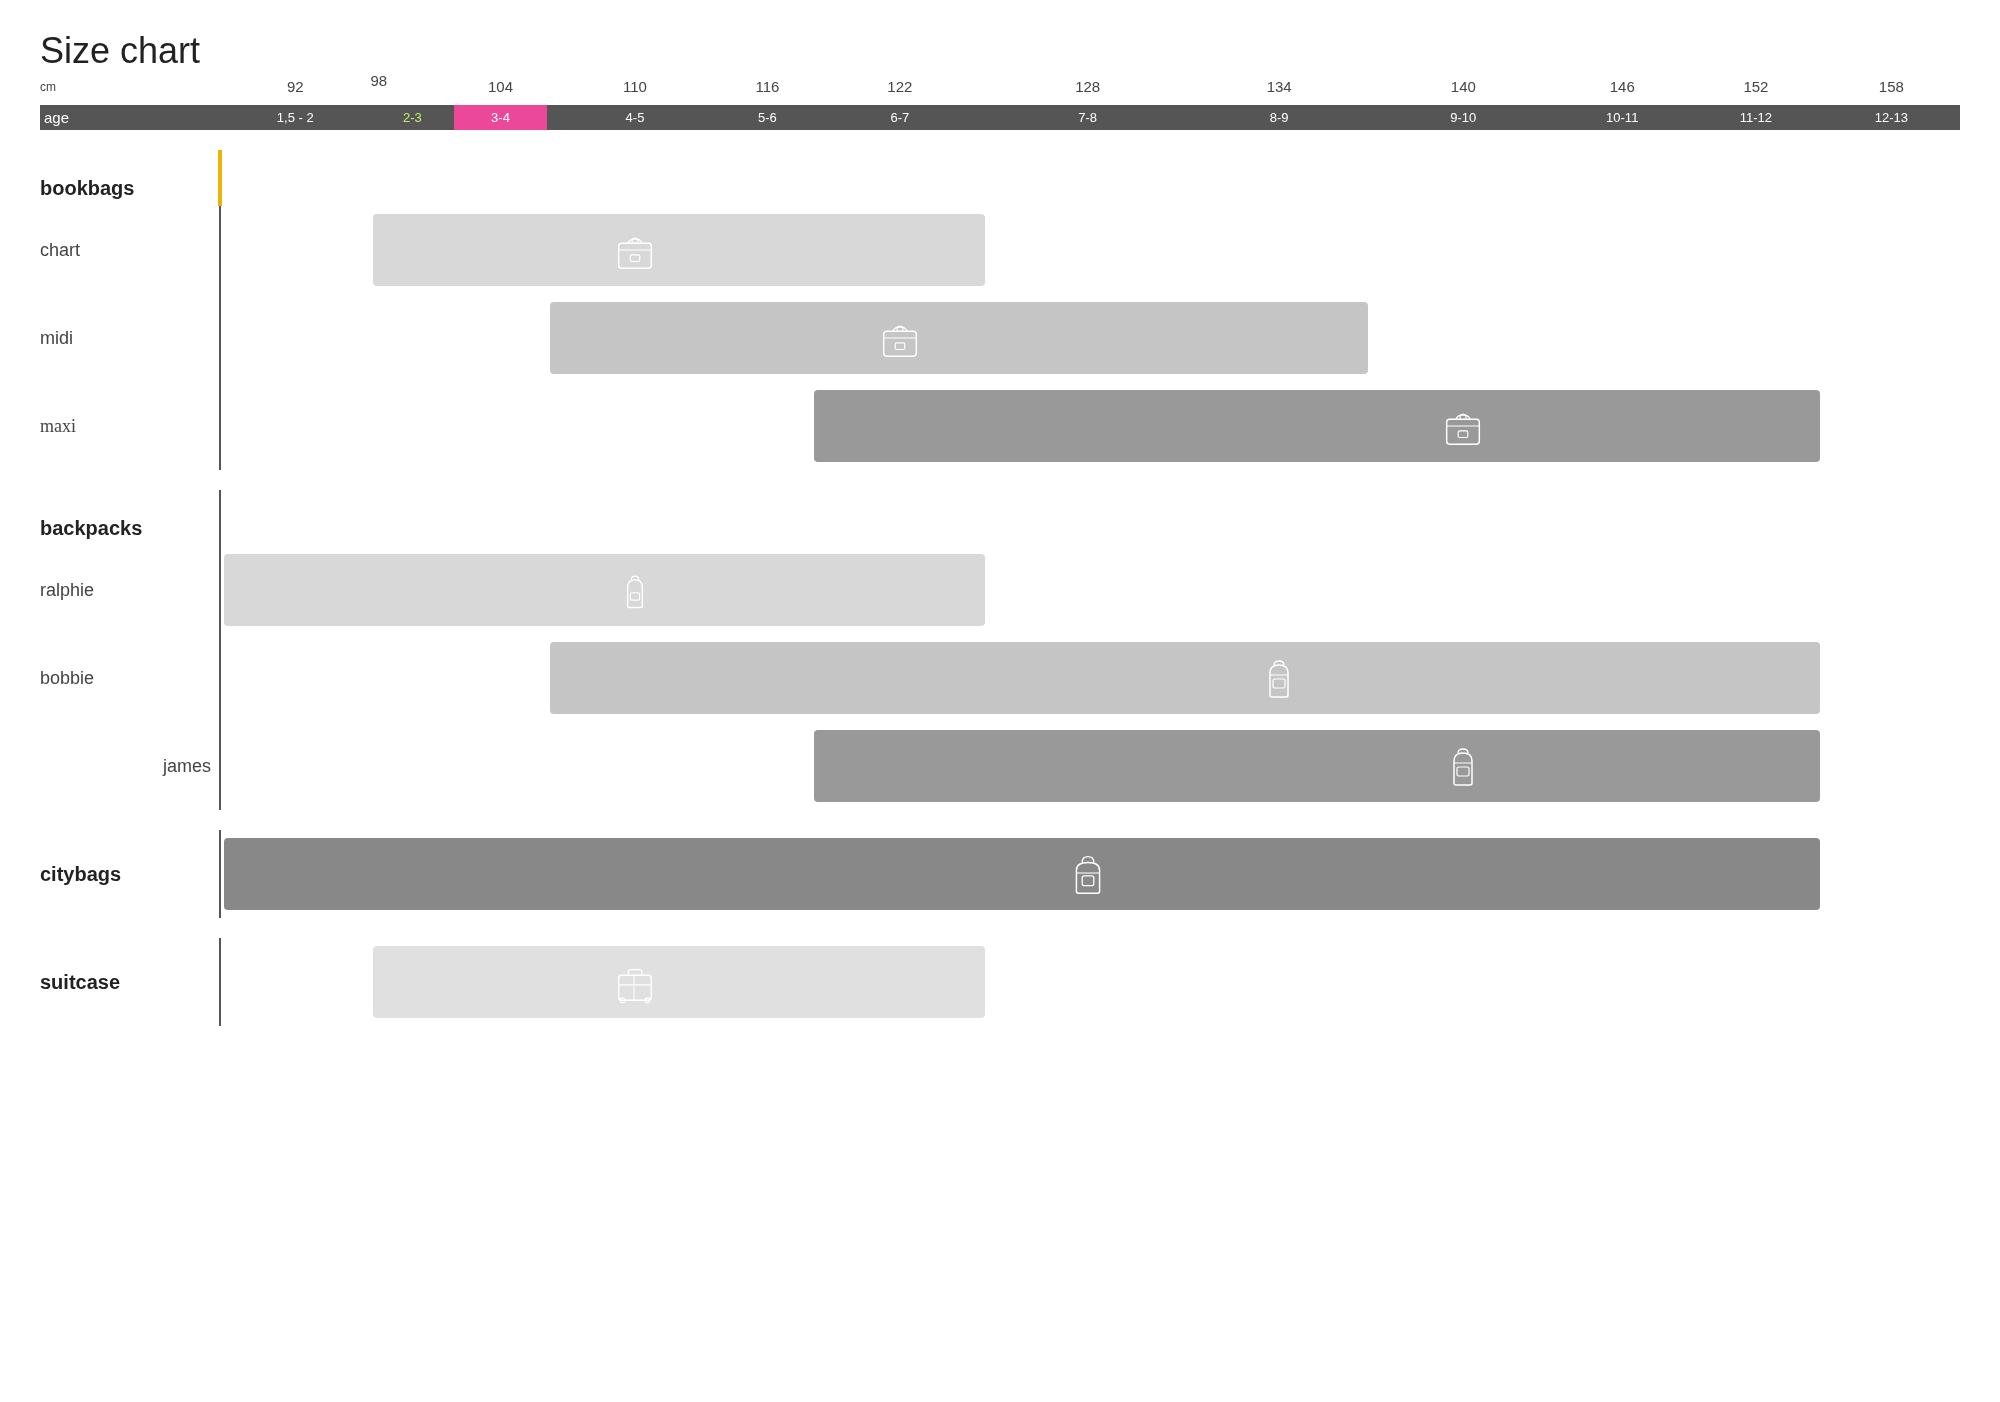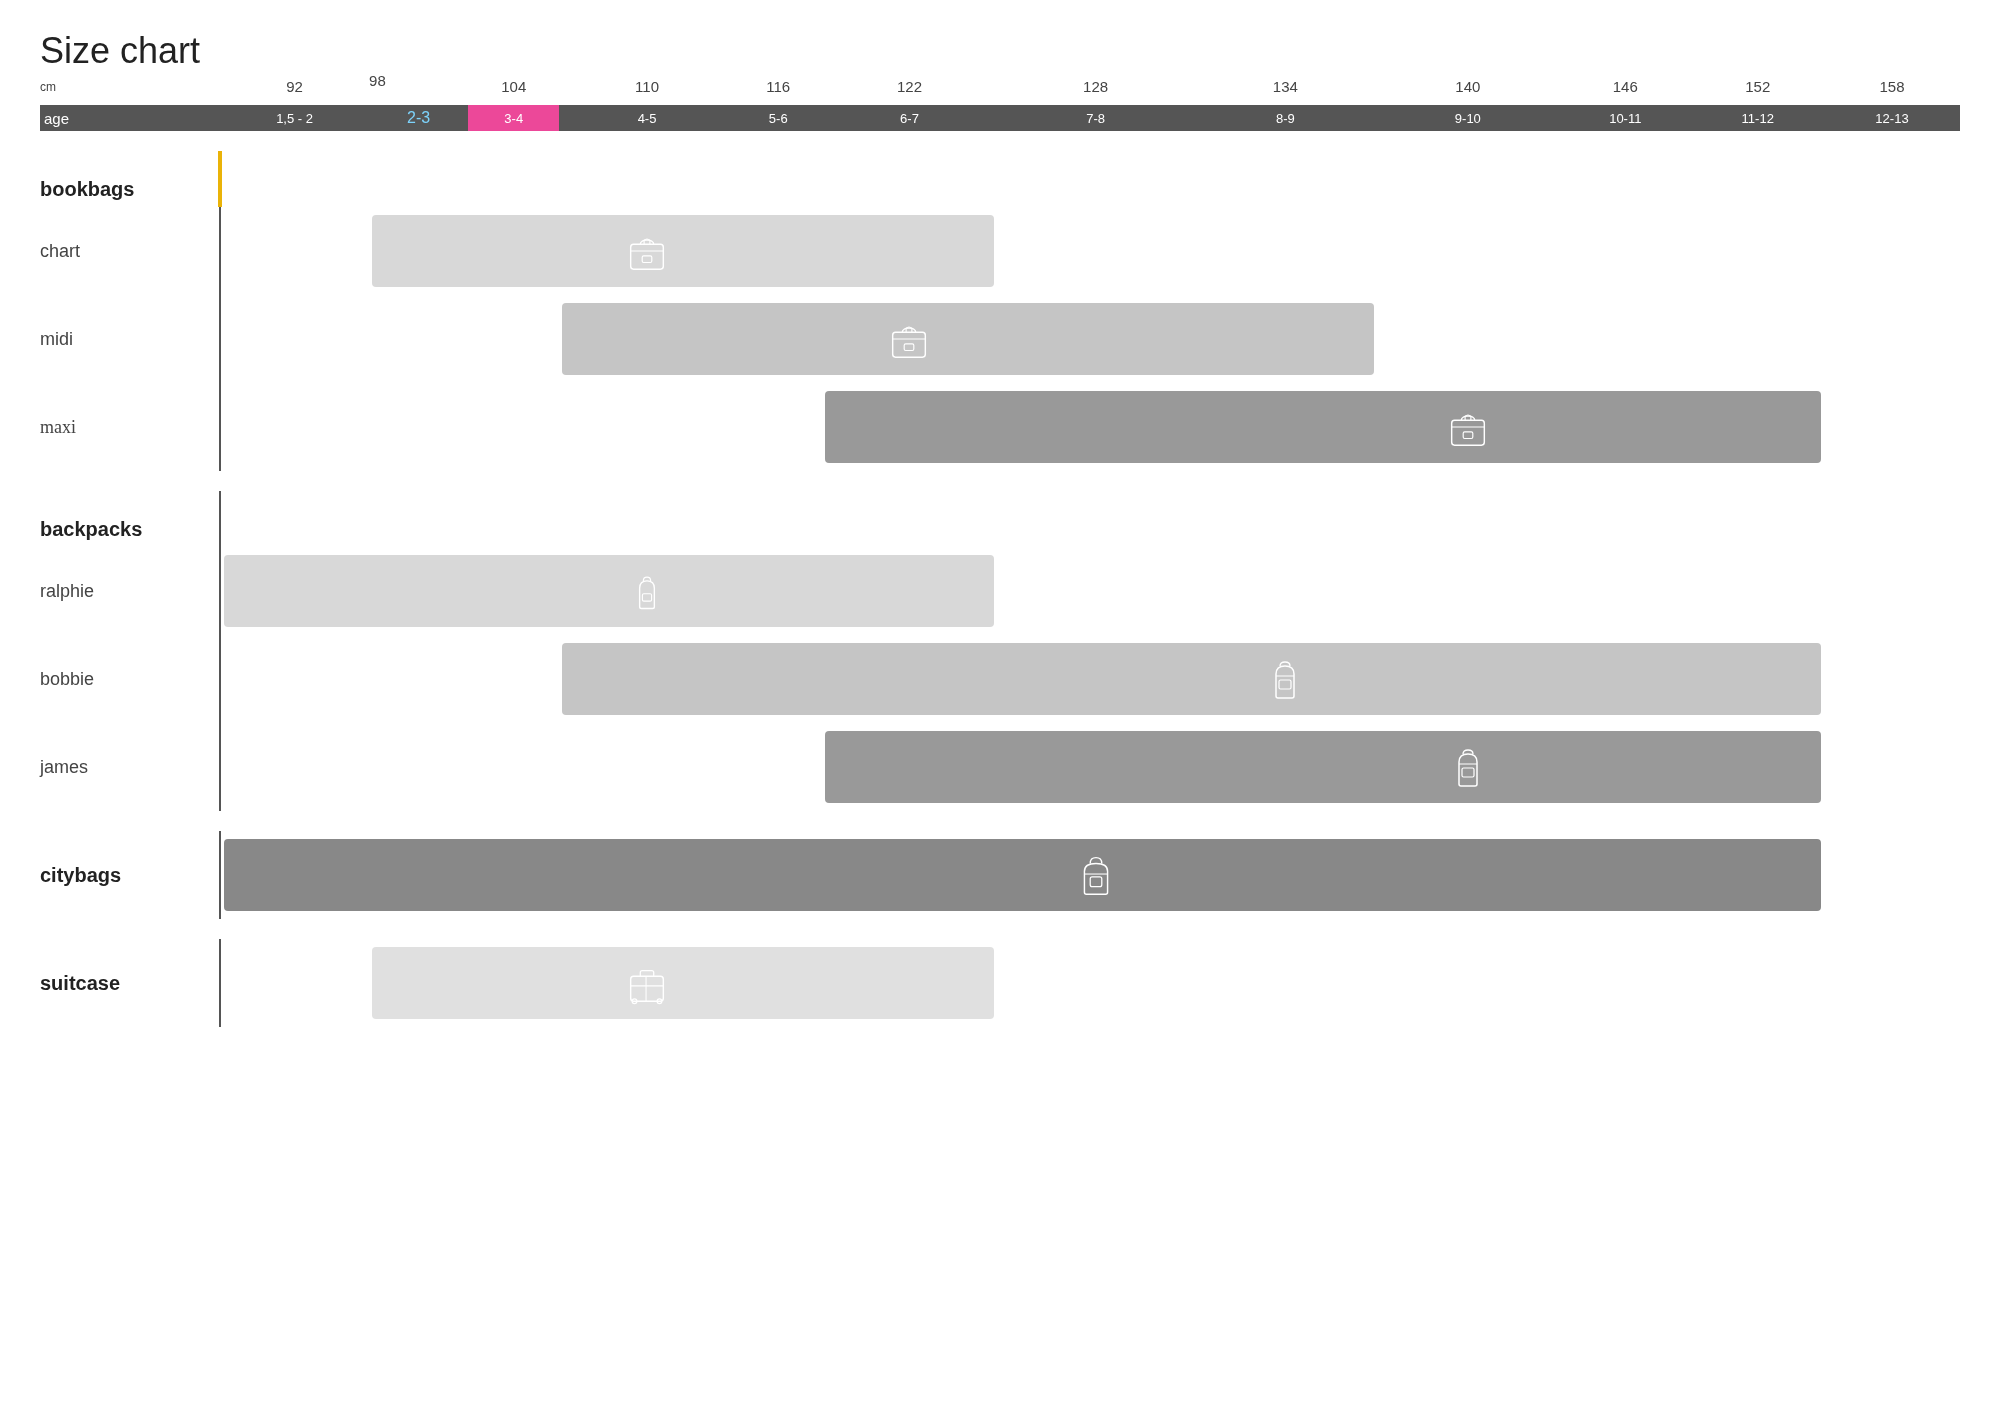--- a/index.html
+++ b/index.html
@@ -43,21 +43,21 @@
             <td style="text-align:center; font-size:15px; color:#444; padding-bottom:4px;">128</td>
             <td style="text-align:center; font-size:15px; color:#444; padding-bottom:4px;">134</td>
             <td style="text-align:center; font-size:15px; color:#444; padding-bottom:4px;">140</td>
             <td style="text-align:center; font-size:15px; color:#444; padding-bottom:4px;">146</td>
             <td style="text-align:center; font-size:15px; color:#444; padding-bottom:4px;">152</td>
             <td style="text-align:center; font-size:15px; color:#444; padding-bottom:4px;">158</td>
           </tr>
           <tr>
   <td style="width:180px; font-size:15px; color:#fff; background:#555; padding:4px 4px;">age</td>
             <td style="text-align:center; font-size:13px; color:#fff; background:#555; padding:4px 2px;">1,5 - 2</td>
-            <td style="text-align:center; font-size:16px; color:#7dd3fc; background:#555; padding:4px 2px;">2-3</td>
+            <td style="text-align:center; font-size:13px; color:#bef264; background:#555; padding:4px 2px;">2-3</td>
             <td style="text-align:center; font-size:13px; color:#fff; background:#ec4899; padding:4px 2px;">3-4</td>
             <td style="text-align:center; font-size:13px; color:#fff; background:#555; padding:4px 2px;">4-5</td>
             <td style="text-align:center; font-size:13px; color:#fff; background:#555; padding:4px 2px;">5-6</td>
             <td style="text-align:center; font-size:13px; color:#fff; background:#555; padding:4px 2px;">6-7</td>
             <td style="text-align:center; font-size:13px; color:#fff; background:#555; padding:4px 2px;">7-8</td>
             <td style="text-align:center; font-size:13px; color:#fff; background:#555; padding:4px 2px;">8-9</td>
             <td style="text-align:center; font-size:13px; color:#fff; background:#555; padding:4px 2px;">9-10</td>
             <td style="text-align:center; font-size:13px; color:#fff; background:#555; padding:4px 2px;">10-11</td>
             <td style="text-align:center; font-size:13px; color:#fff; background:#555; padding:4px 2px;">11-12</td>
             <td style="text-align:center; font-size:13px; color:#fff; background:#555; padding:4px 2px;">12-13</td>
@@ -302,21 +302,21 @@
           </div>
         </td>
             <td style="padding:6px 0; vertical-align:middle;">
           <div style="background:#c5c5c5; height:72px; border-radius:0 4px 4px 0;  margin-right:3px; display:flex; align-items:center; justify-content:center;">
             
           </div>
         </td>
             <td></td>
           </tr>
           <tr style="height:88px;">
-            <td style="width:180px; font-size:18px; color:#444; border-right:2px solid #555; vertical-align:middle; padding-right:8px;">james</td>
+            <td style="width:180px; font-size:18px; color:#444; border-right:2px solid #555; vertical-align:middle; padding-right:8px;text-align:right;">james</td>
             <td></td>
             <td></td>
             <td></td>
             <td></td>
             <td></td>
             <td style="padding:6px 0; vertical-align:middle;">
           <div style="background:#999; height:72px; border-radius:4px 0 0 4px; margin-left:3px;  display:flex; align-items:center; justify-content:center;">
             
           </div>
         </td>

